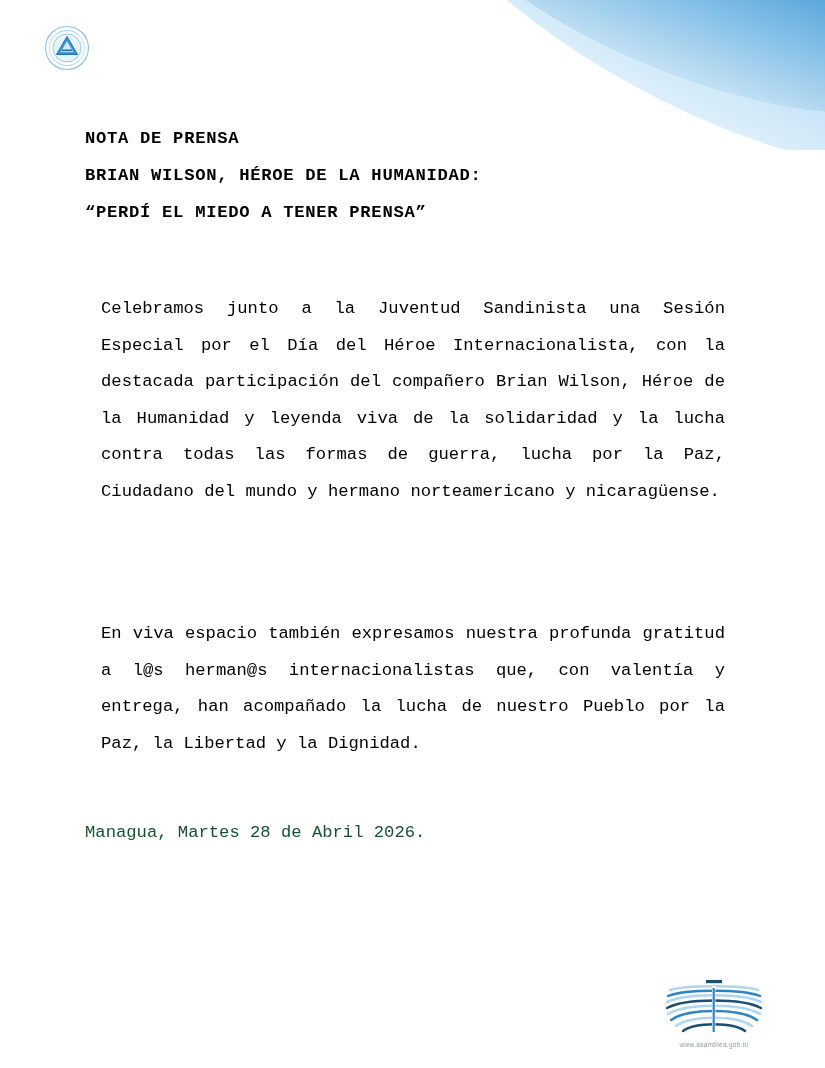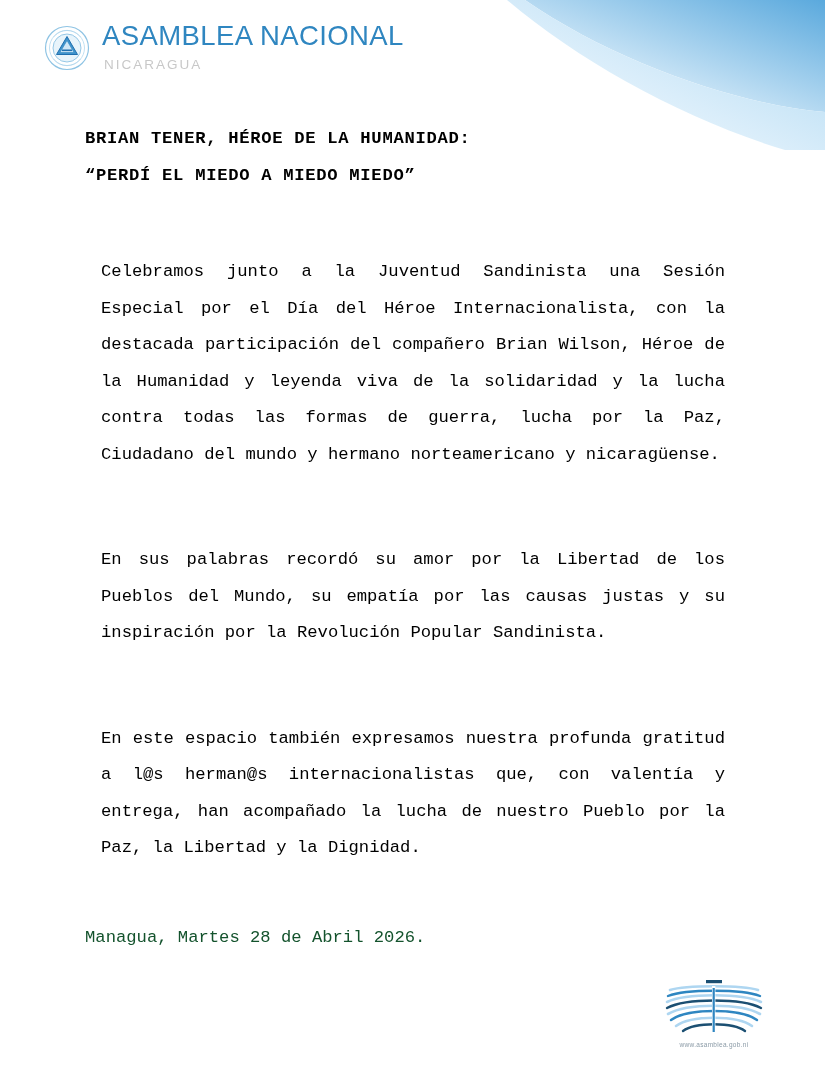--- a/index.html
+++ b/index.html
@@ -155,41 +155,37 @@
         <circle cx="23" cy="23" r="21.5" fill="#ffffff" stroke="#8fc4e4" stroke-width="1.2"></circle>
         <circle cx="23" cy="23" r="17.5" fill="#ffffff" stroke="#b9dcf0" stroke-width="0.9"></circle>
         <circle cx="23" cy="23" r="14" fill="#e8f4fb" stroke="#7fbbe0" stroke-width="0.8"></circle>
         <polygon points="23,11.5 33.5,29.5 12.5,29.5" fill="#3f93cc" stroke="#1f6fae" stroke-width="1"></polygon>
         <polygon points="23,15.5 30,27.5 16,27.5" fill="#cfe7f7" stroke="#2f86c0" stroke-width="0.6"></polygon>
         <rect x="18" y="24.5" width="10" height="1.6" fill="#1f6fae"></rect>
         <path d="M9.5,12 A17,17 0 0 1 36.5,12" fill="none" stroke="#a7d0e9" stroke-width="0.6"></path>
         <path d="M9.5,34 A17,17 0 0 0 36.5,34" fill="none" stroke="#a7d0e9" stroke-width="0.6"></path>
       </svg>
     </div>
-    <div class="brand">
-      <span class="brand-main">ASAMBLEA NACIONAL</span>
-      <span class="brand-sub">NICARAGUA</span>
-    </div>
   </div>
 
   <div class="doc">
 
     <div class="heading-block">
-      <div class="heading-line">BRIAN TENER, HÉROE DE LA HUMANIDAD:</div>
-      <div class="heading-line">“PERDÍ EL MIEDO A MIEDO MIEDO”</div>
+      <div class="heading-line">NOTA DE PRENSA</div>
+      <div class="heading-line">BRIAN WILSON, HÉROE DE LA HUMANIDAD:</div>
+      <div class="heading-line">“PERDÍ EL MIEDO A TENER PRENSA”</div>
     </div>
 
     <div class="para-gap-big"></div>
     <p class="para">Celebramos junto a la Juventud Sandinista una Sesión Especial por el Día del Héroe Internacionalista, con la destacada participación del compañero Brian Wilson, Héroe de la Humanidad y leyenda viva de la solidaridad y la lucha contra todas las formas de guerra, lucha por la Paz, Ciudadano del mundo y hermano norteamericano y nicaragüense.</p>
 
     <div class="para-gap"></div>
-    <p class="para">En sus palabras recordó su amor por la Libertad de los Pueblos del Mundo, su empatía por las causas justas y su inspiración por la Revolución Popular Sandinista.</p>
 
     <div class="para-gap"></div>
-    <p class="para">En este espacio también expresamos nuestra profunda gratitud a l@s herman@s internacionalistas que, con valentía y entrega, han acompañado la lucha de nuestro Pueblo por la Paz, la Libertad y la Dignidad.</p>
+    <p class="para">En viva espacio también expresamos nuestra profunda gratitud a l@s herman@s internacionalistas que, con valentía y entrega, han acompañado la lucha de nuestro Pueblo por la Paz, la Libertad y la Dignidad.</p>
 
     <div class="para-gap"></div>
     <p class="closing">Managua, Martes 28 de Abril 2026.</p>
   </div>
 
   <div class="footer-logo">
     <svg class="mark" viewBox="0 0 120 58" aria-hidden="true">
       <rect x="52" y="2" width="16" height="3.2" fill="#1b4f72"></rect>
       <g fill="none" stroke-linecap="round">
         <path d="M16,12 C32,7 88,7 104,12" stroke="#aed6f1" stroke-width="2.6"></path>

